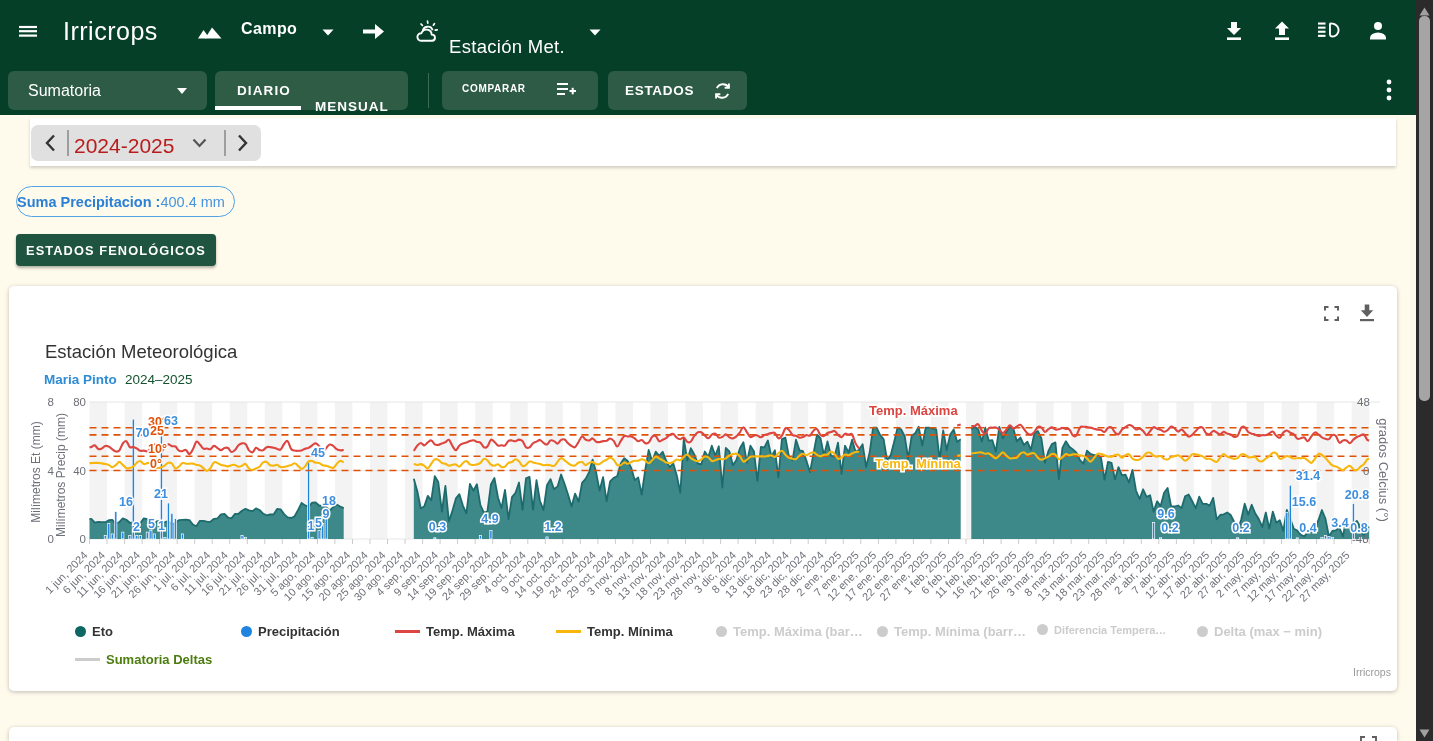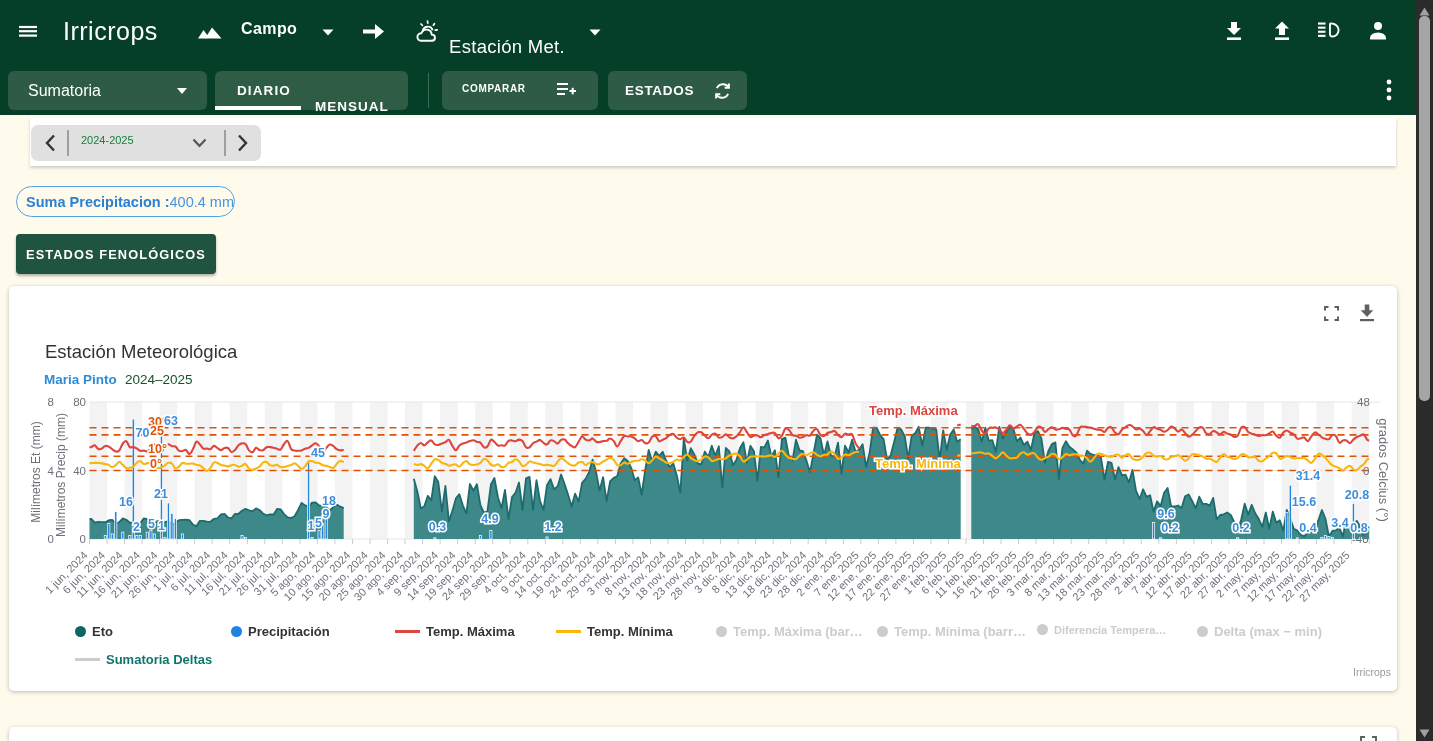--- a/index.html
+++ b/index.html
@@ -9,22 +9,22 @@
 #toolbar{left:0;top:64px;width:1416px;height:51px;background:#053f28}
 #whitebar{left:30px;top:118px;width:1366px;height:48px;background:#fff;box-shadow:0 2px 3px rgba(0,0,0,.18)}
 .gbtn{background:#2d5b45;border-radius:6px;color:#fff}
 #temporada{left:8px;top:71px;width:199px;height:39px}
 #tabs{left:215px;top:71px;width:193px;height:39px;background:#2e5c45;border-radius:6px}
 #cmpbtn{left:442px;top:71px;width:156px;height:39px}
 #recbtn{left:608px;top:71px;width:139px;height:39px}
 .btntxt{color:#fff;font-weight:bold;font-size:14px;letter-spacing:1.5px}
 
 #pill{left:16px;top:186px;width:219px;height:31px;border:1.6px solid #53a3e4;border-radius:16px;
-  display:flex;align-items:center;justify-content:flex-end;font-size:14.5px;color:#4795dd}
-#estados{left:16px;top:234px;width:200px;height:40px;background:#1e5440;border-radius:4px;
+  display:flex;align-items:center;justify-content:flex-start;font-size:14.5px;color:#4795dd}
+#estados{left:16px;top:234px;width:200px;height:32px;background:#1e5440;border-radius:4px;
   box-shadow:0 2px 3px rgba(0,0,0,.3);display:flex;align-items:center;justify-content:center;
   color:#fff;font-weight:bold;font-size:12.8px;letter-spacing:1.1px}
 
 #card1{left:9px;top:286px;width:1388px;height:405px;background:#fff;border-radius:5px;box-shadow:0 1px 4px rgba(0,0,0,.25)}
 #card2{left:9px;top:727px;width:1388px;height:14px;background:#fff;border-radius:5px 5px 0 0;box-shadow:0 1px 4px rgba(0,0,0,.25)}
 
 #scroll{left:1416px;top:0;width:17px;height:741px;background:#2b2b2b}
 #thumb{left:1419px;top:16px;width:11px;height:385px;background:#a5a5a5;border-radius:5px}
 svg text{font-family:"Liberation Sans",sans-serif}
 </style></head><body>
@@ -118,21 +118,21 @@
   <circle cx="3" cy="3" r="2.4"></circle>
     <circle cx="3" cy="11" r="2.4"></circle>
     <circle cx="3" cy="19" r="2.4"></circle>
 </svg>
 
 <div class="abs" style="left:31px;top:125px;width:230px;height:36px;background:#e0e0e0;border-radius:7px"></div>
 <svg class="abs" style="left:45px;top:134px" width="11" height="18" viewBox="0 0 11 18" fill="none" stroke="#333" stroke-width="2.4">
     <path d="M9 1.5 L2 9 L9 16.5"></path>
   </svg>
 <div class="abs" style="left:67px;top:130px;width:1.5px;height:26px;background:#9e9e9e"></div>
-<div class="abs" style="left:81px;top:134px;font-size:11px;color:#15803d">2024-2025</div>
+<div class="abs" style="left:74px;top:134px;font-size:21px;color:#b91c1c">2024-2025</div>
 <svg class="abs" style="left:192px;top:138px" width="15" height="10" viewBox="0 0 15 10" fill="none" stroke="#555" stroke-width="2.2">
     <path d="M1.5 1.5 L7.5 8 L13.5 1.5"></path>
   </svg>
 <div class="abs" style="left:224px;top:130px;width:1.5px;height:26px;background:#9e9e9e"></div>
 <svg class="abs" style="left:237px;top:134px" width="11" height="18" viewBox="0 0 11 18" fill="none" stroke="#333" stroke-width="2.4">
     <path d="M2 1.5 L9 9 L2 16.5"></path>
   </svg>
 
 <div class="abs" id="pill"><span style="font-weight:bold;color:#2b80d5">Suma Precipitacion&nbsp;:</span>400.4&nbsp;mm</div>
 <div class="abs" id="estados">ESTADOS FENOLÓGICOS</div>
@@ -466,28 +466,28 @@
       <text x="1304" y="506">15.6</text>
       <text x="1308" y="532">0.4</text>
     <text x="1340" y="527">3.4</text>
       <text x="1357" y="499">20.8</text>
       <text x="1359" y="532">0.8</text>
   </g>
 </svg>
 
 <div class="abs" style="left:0;top:0;width:0;height:0"></div>
 <div class="abs" style="left:75px;top:624px;font-size:13px;font-weight:bold;color:#333;white-space:nowrap"><span style="display:inline-block;width:11px;height:11px;border-radius:50%;background:#0e6662;margin-right:6px;vertical-align:-1px"></span>Eto</div>
-<div class="abs" style="left:231px;top:624px;font-size:13px;font-weight:bold;color:#333;white-space:nowrap"><span style="display:inline-block;width:11px;height:11px;border-radius:50%;background:#1f83e0;margin-right:6px;vertical-align:-1px"></span>Precipitación</div>
+<div class="abs" style="left:241px;top:624px;font-size:13px;font-weight:bold;color:#333;white-space:nowrap"><span style="display:inline-block;width:11px;height:11px;border-radius:50%;background:#1f83e0;margin-right:6px;vertical-align:-1px"></span>Precipitación</div>
 <div class="abs" style="left:395px;top:624px;font-size:13px;font-weight:bold;color:#333;white-space:nowrap"><span style="display:inline-block;width:25px;height:3px;background:#dc4540;margin-right:6px;vertical-align:3px"></span>Temp. Máxima</div>
 <div class="abs" style="left:556px;top:624px;font-size:13px;font-weight:bold;color:#333;white-space:nowrap"><span style="display:inline-block;width:25px;height:3px;background:#f8b70d;margin-right:6px;vertical-align:3px"></span>Temp. Mínima</div>
 <div class="abs" style="left:716px;top:624px;font-size:13px;font-weight:bold;color:#ccc;white-space:nowrap"><span style="display:inline-block;width:11px;height:11px;border-radius:50%;background:#ccc;margin-right:6px;vertical-align:-1px"></span>Temp. Máxima (bar…</div>
 <div class="abs" style="left:877px;top:624px;font-size:13px;font-weight:bold;color:#ccc;white-space:nowrap"><span style="display:inline-block;width:11px;height:11px;border-radius:50%;background:#ccc;margin-right:6px;vertical-align:-1px"></span>Temp. Mínima (barr…</div>
 <div class="abs" style="left:1037px;top:624px;font-size:11px;font-weight:bold;color:#ccc;white-space:nowrap"><span style="display:inline-block;width:11px;height:11px;border-radius:50%;background:#ccc;margin-right:6px;vertical-align:-1px"></span>Diferencia Tempera…</div>
 <div class="abs" style="left:1197px;top:624px;font-size:13px;font-weight:bold;color:#ccc;white-space:nowrap"><span style="display:inline-block;width:11px;height:11px;border-radius:50%;background:#ccc;margin-right:6px;vertical-align:-1px"></span>Delta (max − min)</div>
-<div class="abs" style="left:75px;top:652px;font-size:13px;font-weight:bold;color:#0f766e;white-space:nowrap"><span style="display:inline-block;width:25px;height:3px;background:#ccc;margin-right:6px;vertical-align:3px"></span>Sumatoria Deltas</div>
+<div class="abs" style="left:75px;top:652px;font-size:13px;font-weight:bold;color:#4d7c0f;white-space:nowrap"><span style="display:inline-block;width:25px;height:3px;background:#ccc;margin-right:6px;vertical-align:3px"></span>Sumatoria Deltas</div>
 <div class="abs" style="left:1353px;top:666px;font-size:10.5px;color:#999">Irricrops</div>
 
 <div class="abs" id="scroll"></div>
 <div class="abs" id="thumb"></div>
 <svg class="abs" style="left:1419px;top:7px" width="11" height="9" viewBox="0 0 11 9">
     <path d="M5.5 0.5 L10.5 8.5 L0.5 8.5 Z" fill="#a0a0a0"></path>
   </svg>
 <svg class="abs" style="left:1419px;top:729px" width="11" height="9" viewBox="0 0 11 9">
     <path d="M0.5 0.5 L10.5 0.5 L5.5 8.5 Z" fill="#a0a0a0"></path>
   </svg>

